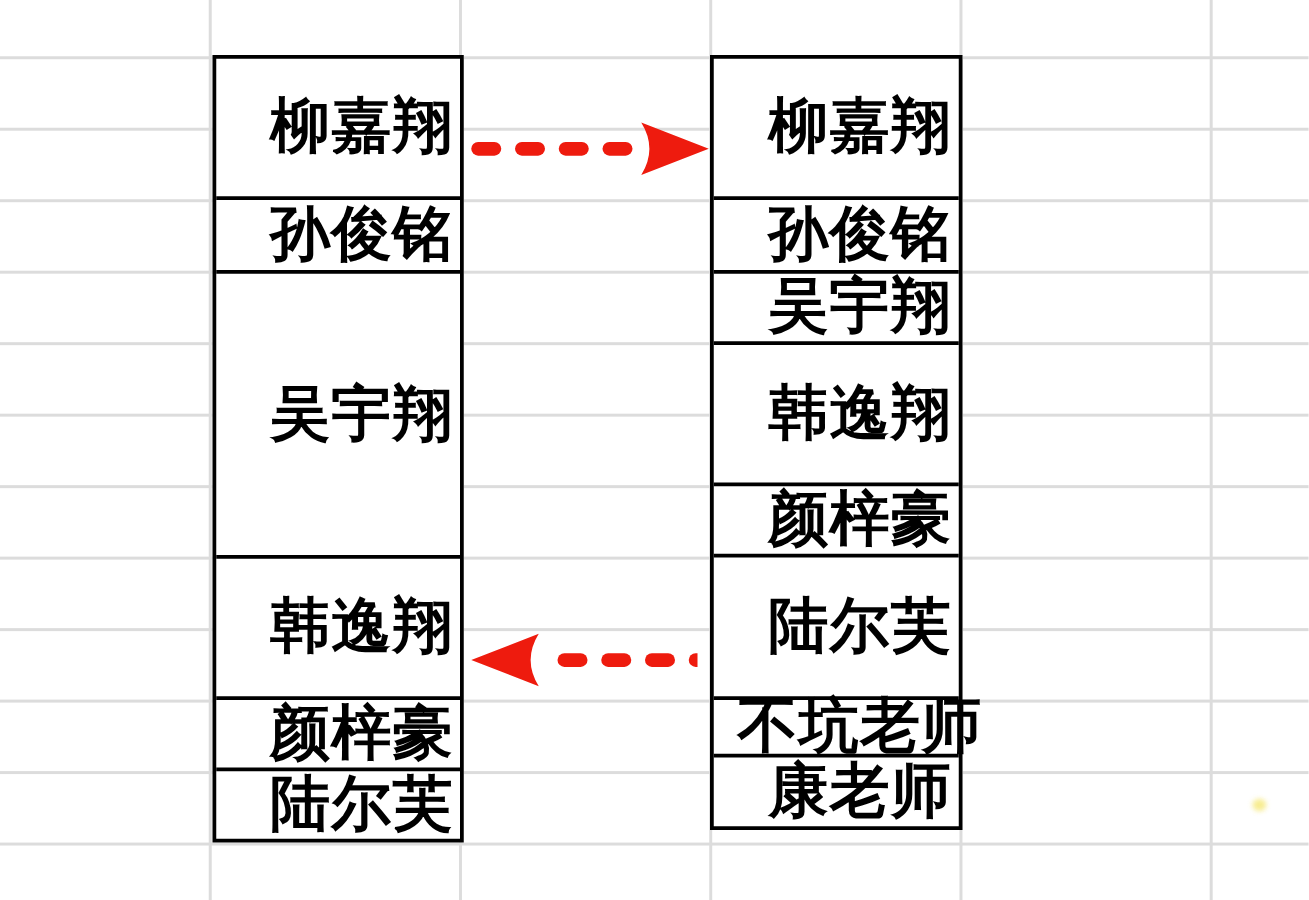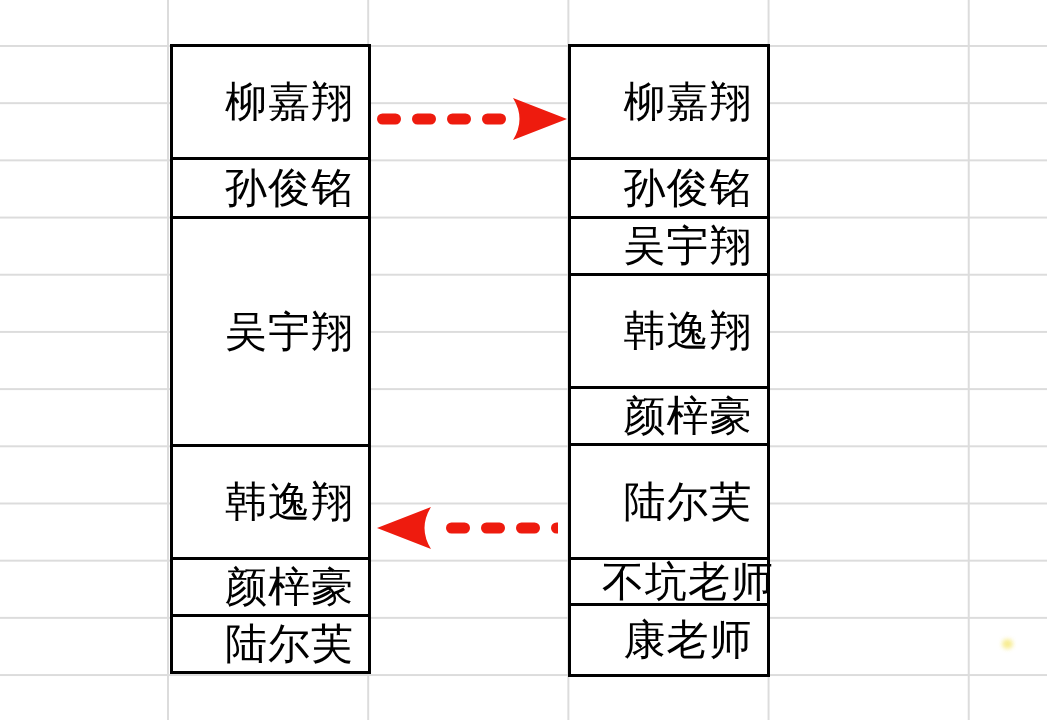--- a/index.html
+++ b/index.html
@@ -23,21 +23,21 @@
     position:absolute;top:44px;
     border:3px solid #000;background:#fff;
     display:flex;flex-direction:column;
   }
   .name-box.left{left:170px;width:195px;}
   .name-box.right{left:568px;width:196px;}
   .cell{
     box-sizing:border-box;
     border-bottom:3px solid #000;
     display:flex;align-items:center;justify-content:center;
-    font-size:42px;line-height:1;color:#000;font-weight:400;
+    font-size:48px;line-height:1;color:#000;font-weight:700;
     letter-spacing:1px;white-space:nowrap;padding-left:38px;
   }
   .cell:last-child{border-bottom:none;}
   .arrow{position:absolute;}
   .yellow-dot{
     position:absolute;left:1002px;top:639px;width:11px;height:10px;
     border-radius:50%;filter:blur(2px);opacity:.85;
   }
 </style>
 </head>
@@ -55,21 +55,21 @@
 </div>
 
 <div class="name-box right">
   <div class="cell" style="height:113px">柳嘉翔</div>
   <div class="cell" style="height:59px">孙俊铭</div>
   <div class="cell" style="height:57px">吴宇翔</div>
   <div class="cell" style="height:113px">韩逸翔</div>
   <div class="cell" style="height:57px">颜梓豪</div>
   <div class="cell" style="height:114px">陆尔芙</div>
   <div class="cell" style="height:46px">不坑老师</div>
-  <div class="cell" style="height:68px">康老师</div>
+  <div class="cell" style="height:55px">康老师</div>
 </div>
 
 <div class="arrow" style="left:376px;top:97px;width:192px;height:44px">
   <svg width="192" height="44" viewBox="0 0 192 44" xmlns="http://www.w3.org/2000/svg">
     <rect x="1" y="16.5" width="24" height="11" rx="5.5" fill="#ee1b0e"></rect>
     <rect x="36" y="16.5" width="24" height="11" rx="5.5" fill="#ee1b0e"></rect>
     <rect x="71" y="16.5" width="24" height="11" rx="5.5" fill="#ee1b0e"></rect>
     <rect x="106" y="16.5" width="24" height="11" rx="5.5" fill="#ee1b0e"></rect>
     <path d="M137,1 L191,22 L137,43 Q150,22 137,1 Z" fill="#ee1b0e"></path>
   </svg>

